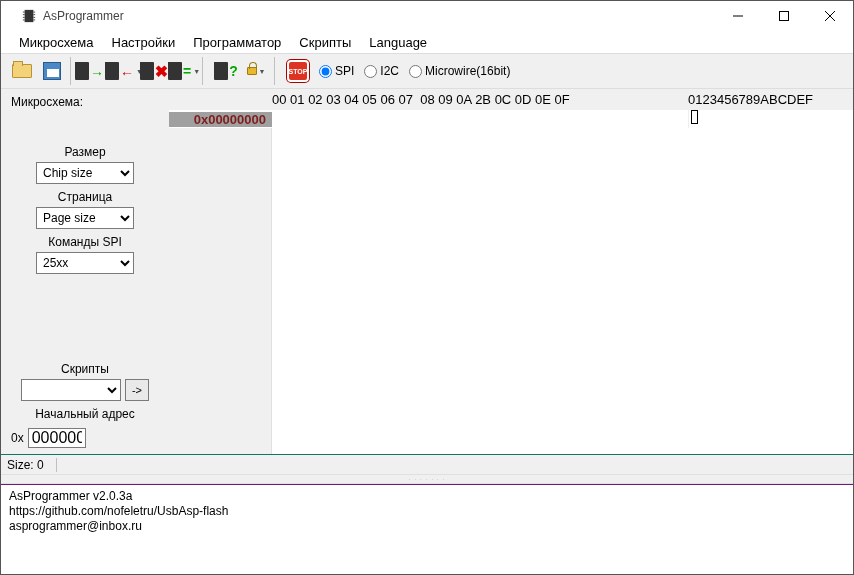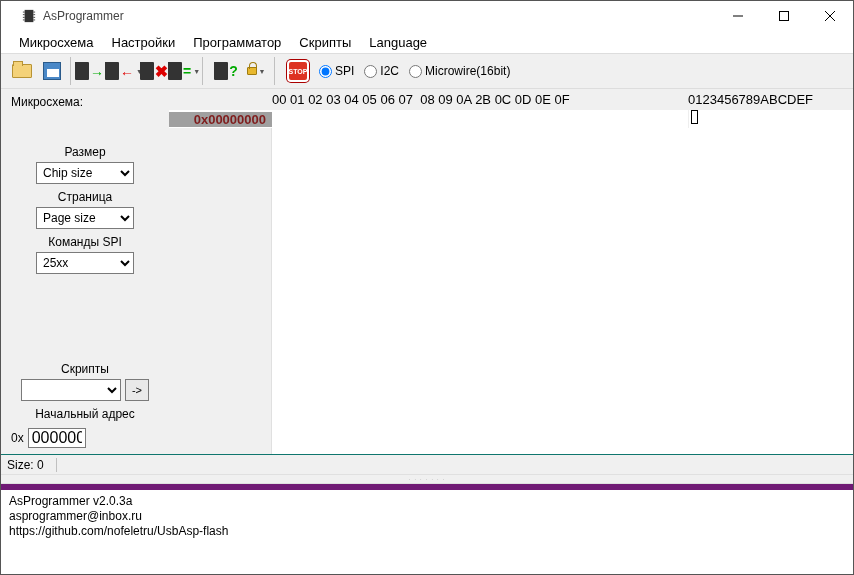--- a/index.html
+++ b/index.html
@@ -47,21 +47,21 @@
 .hex-remaining { flex:1; display:flex; }
 .hex-remaining .addrspace{ width:103px; background:#f0f0f0; border-right:1px solid #e0e0e0;}
 .hex-remaining .gridspace{ flex:1; background:#fff; }
 
 .statusbar { height:20px; border-top:1px solid #0f766e; background:#f0f0f0; font-size:12px; display:flex; align-items:center; padding:0 6px;}
 .statusbar .cell { padding-right:8px; }
 .statusbar .sep { width:1px; height:14px; background:#c0c0c0; margin:0 4px;}
 
 .splitter { height:10px; background:#f0f0f0; border-top:1px solid #e0e0e0; border-bottom:1px solid #e0e0e0; display:flex; align-items:center; justify-content:center; color:#999; font-size:6px; letter-spacing:1px; cursor:row-resize;}
 
-.console { height:90px; overflow:auto; padding:4px 8px; font-size:12px; line-height:15px; background:#fff; border-top:6px solid #701a75; }
+.console { height:90px; overflow:auto; padding:4px 8px; font-size:12px; line-height:15px; background:#fff; border-top:1px solid #701a75; }
 .console div { white-space:pre; }
 
 
 .chip { width:14px; height:18px; background:#333; border-radius:1px; position:relative;}
 .chip::before,.chip::after{content:'';position:absolute;width:2px;height:2px;background:#333;}
 .folder { width:20px; height:14px; background:#f4d279; border:1px solid #b89334; border-radius:1px; position:relative;}
 .folder::before{content:'';position:absolute;top:-4px;left:0;width:8px;height:4px;background:#f4d279;border:1px solid #b89334;border-bottom:none;}
 .disk { width:18px; height:18px; background:#4a88c7; border:1px solid #2a5a8a; position:relative;}
 .disk::after{content:'';position:absolute;bottom:2px;left:3px;width:12px;height:8px;background:#fff;}
 .stop { width:22px; height:22px; background:#d32; border-radius:4px; display:flex; align-items:center; justify-content:center; color:#fff; font-size:7px; font-weight:bold; border:2px solid #fff; box-shadow:0 0 0 1px #a00;}
@@ -245,15 +245,15 @@
 
 <div class="statusbar">
   <div class="cell">Size: 0</div>
   <div class="sep"></div>
 </div>
 
 <div class="splitter">· · · · · · ·</div>
 
 <div class="console">
   <div>AsProgrammer v2.0.3a</div>
+  <div>https://github.com/nofeletru/UsbAsp-flash</div>
   <div>asprogrammer@inbox.ru</div>
-  <div>https://github.com/nofeletru/UsbAsp-flash</div>
 </div>
 
 </body></html>

